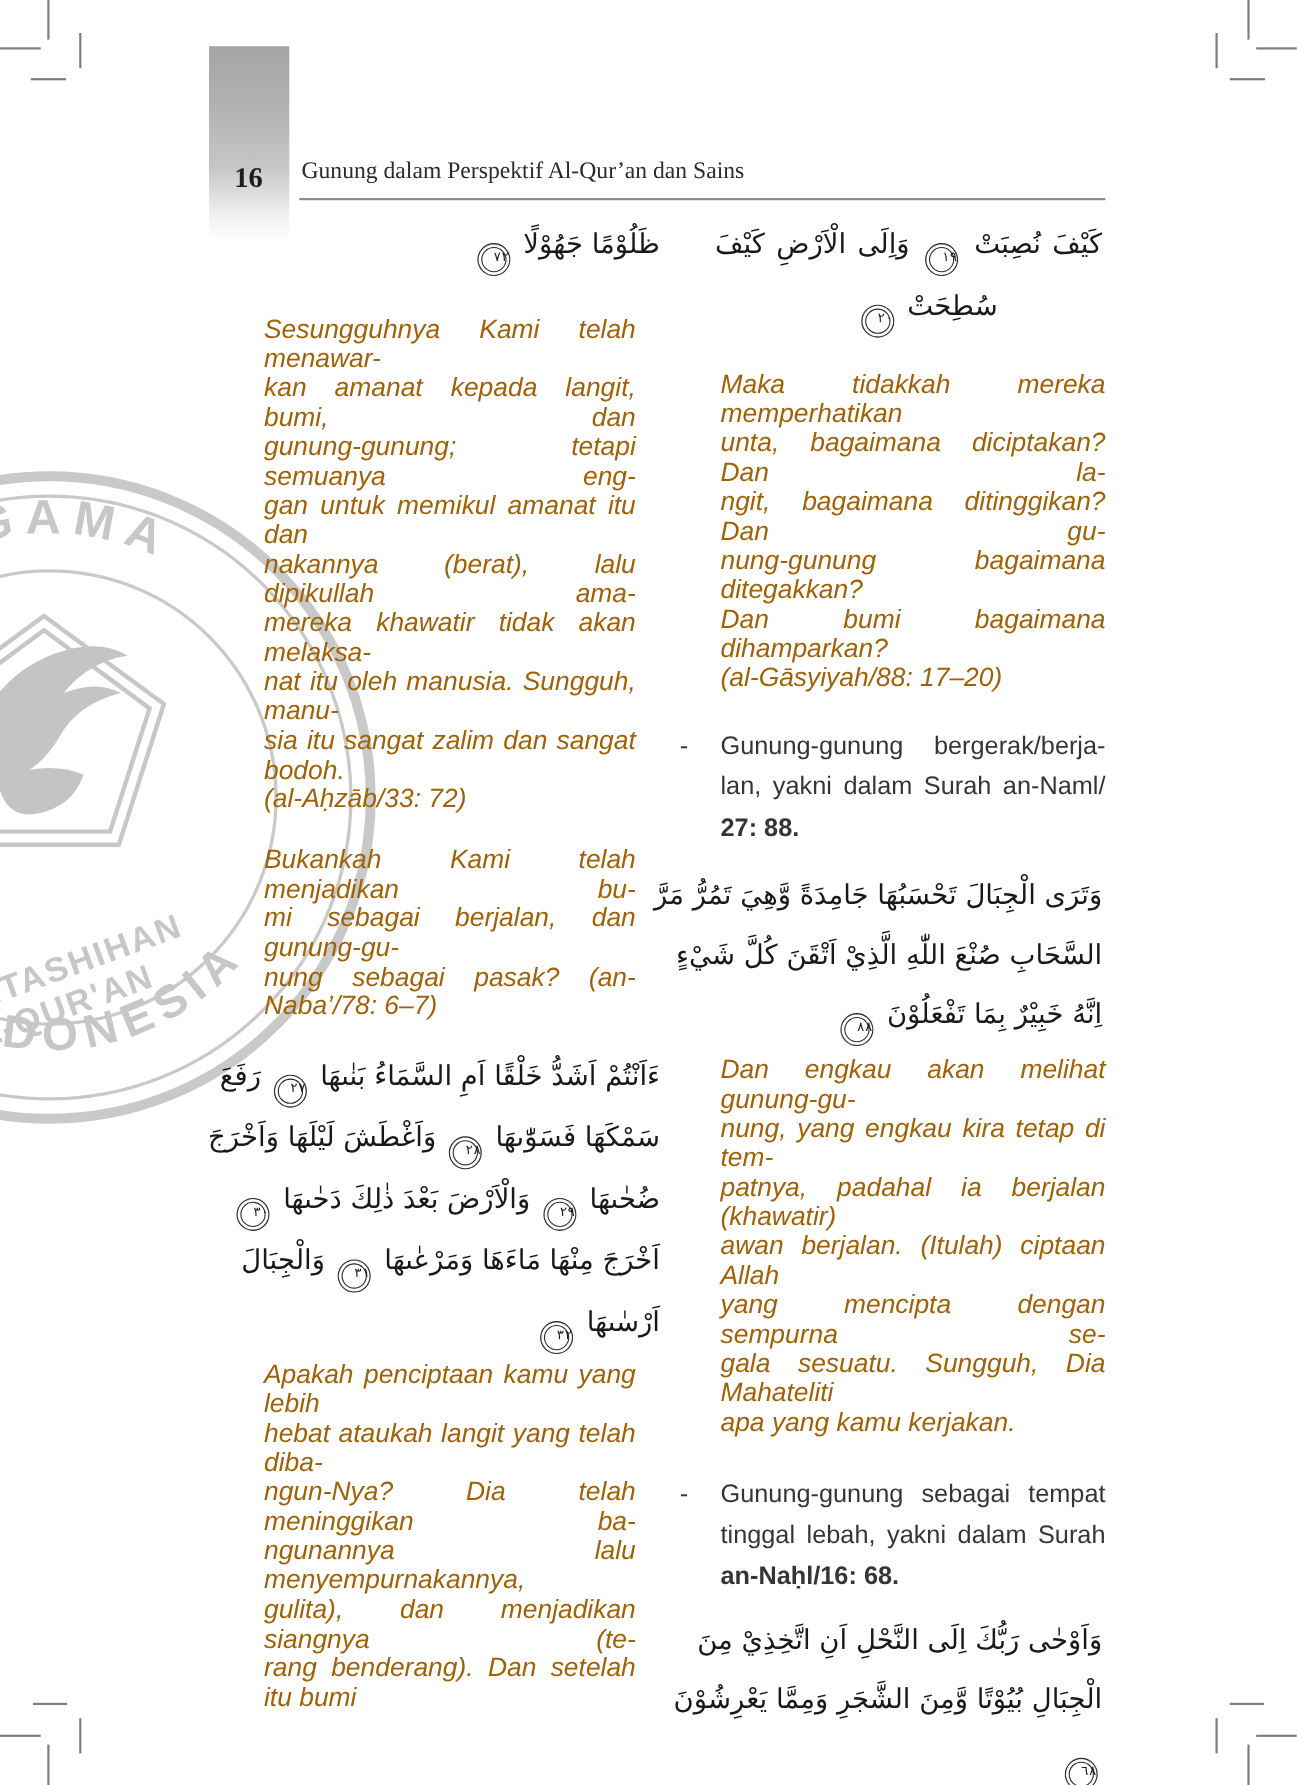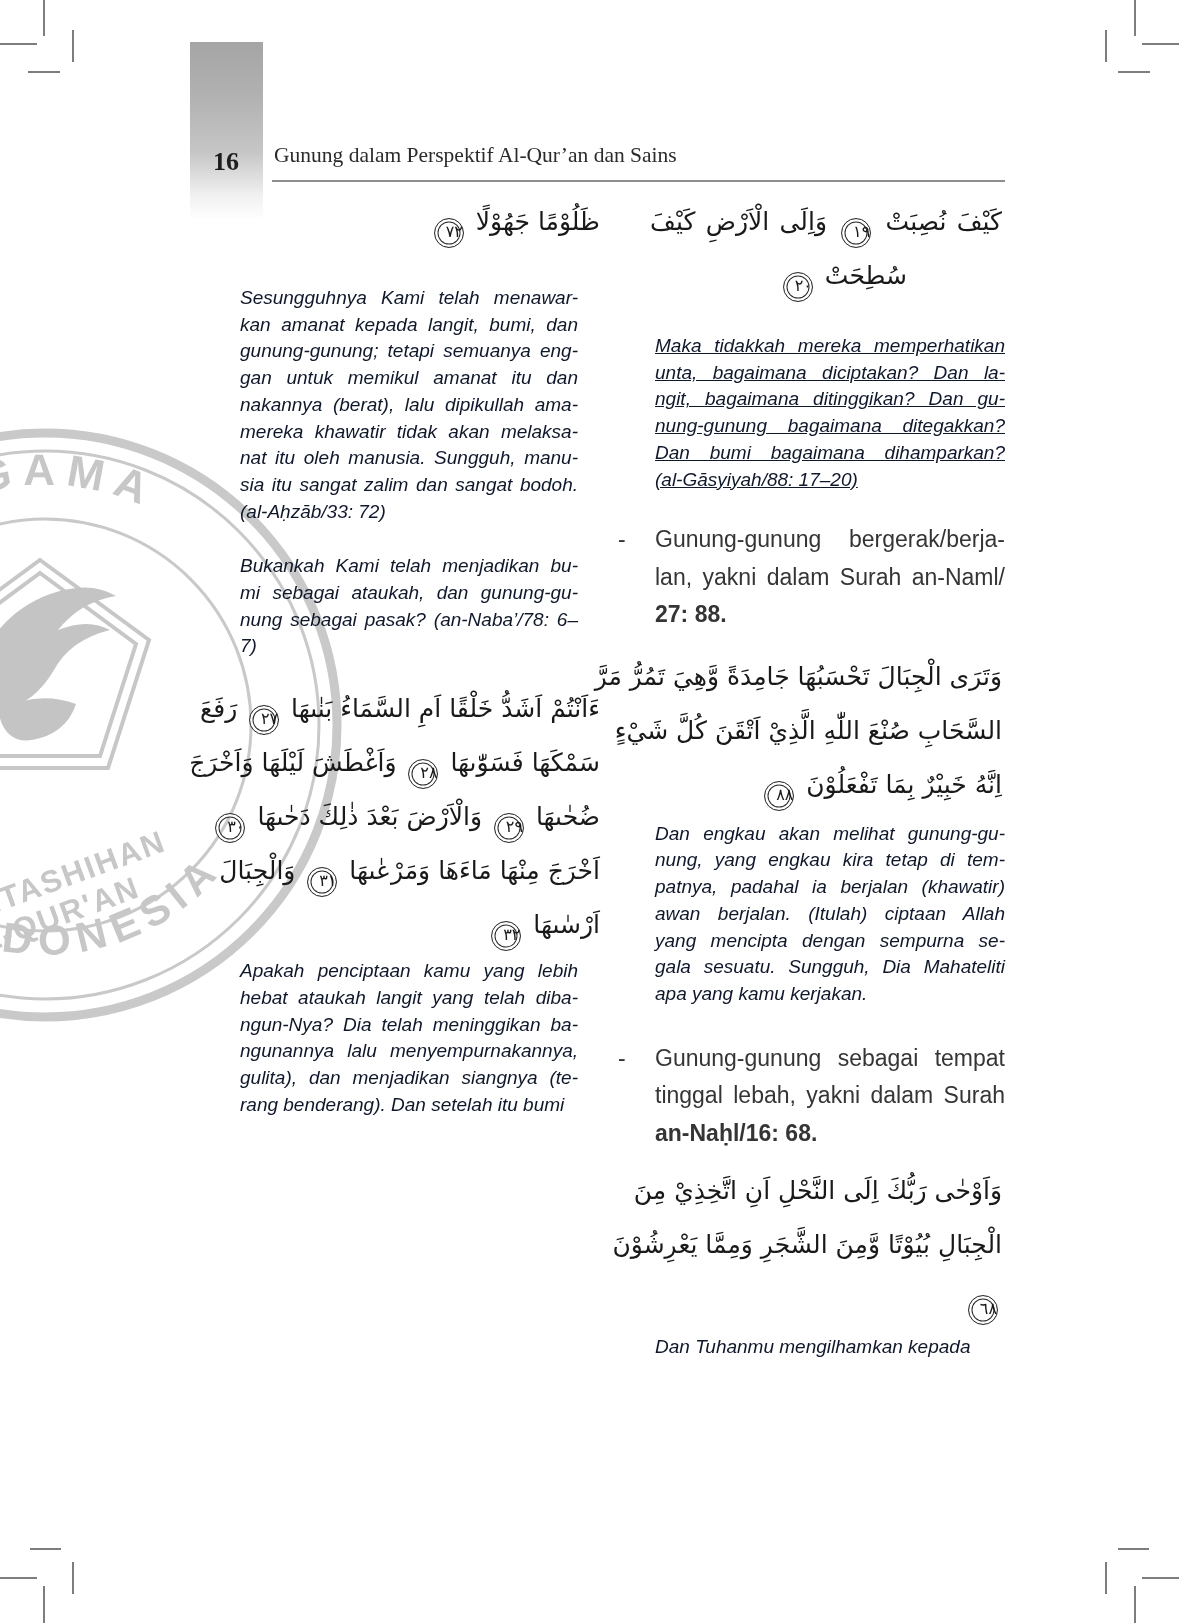--- a/index.html
+++ b/index.html
@@ -15,37 +15,37 @@
     font-family:"Liberation Serif",serif;font-weight:700;font-size:26px;color:#1e1e1e;z-index:2;}
   #header-title{position:absolute;left:274px;top:143px;
     font-family:"Liberation Serif",serif;font-size:21.5px;color:#2b2b2b;z-index:2;}
   #header-rule{position:absolute;left:272px;top:180px;width:733px;height:2px;background:#8d8d8d;z-index:2;}
   
   #wm{position:absolute;left:-260px;top:410px;width:700px;height:660px;z-index:0;}
   #wm text{font-family:"Liberation Sans",sans-serif;font-weight:700;fill:#c7c7c7;}
   
   #col-left{position:absolute;left:240px;top:195px;width:338px;z-index:1;}
   #col-right{position:absolute;left:655px;top:195px;width:350px;z-index:1;}
-  .para{font-style:italic;font-size:19px;line-height:26.7px;color:#0f172a;}
+  .para{font-style:italic;font-size:24px;line-height:26.7px;color:#a16207;}
   .para .ln{text-align:justify;text-align-last:justify;}
   .para .ln:last-child{text-align-last:left;}
   .bullet{position:relative;font-size:23px;line-height:37.5px;color:#353535;}
   .bullet .dash{position:absolute;left:-37px;top:0;}
   .bullet .ln{text-align:justify;text-align-last:justify;}
   .bullet .ln:last-child{text-align-last:left;font-weight:bold;}
   .arabic{direction:rtl;font-family:"DejaVu Sans",sans-serif;color:#191919;}
   .arabic .aline{font-size:25px;line-height:54px;text-align:justify;text-align-last:justify;white-space:nowrap;}
   .arabic .aline:last-child{text-align-last:right;}
   .arabic.wide{width:372px;margin-left:-12px;}
   .arabic.rwide{width:352px;margin-left:-5px;}
   .v-gasy2 .aline:last-child{padding-right:95px;}
   .ayah{display:inline-block;width:28px;height:28px;line-height:25px;border:1.5px solid #2b2b2b;
     border-radius:50%;box-shadow:inset 0 0 0 2.5px #ffffff,inset 0 0 0 3.5px #2b2b2b;
-    font-size:16px;text-align:left;vertical-align:-7px;margin:0 4px;
-    font-family:Liberation Sans, sans-serif;white-space:normal;}
+    font-size:12px;text-align:left;vertical-align:-7px;margin:0 4px;
+    font-family:Liberation Mono, monospace;white-space:normal;}
 </style>
 </head>
 <body>
 
 <div id="page">
 
   <div class="mark" style="left:43px;top:0;width:2px;height:36px;"></div>
   <div class="mark" style="left:0;top:43px;width:37px;height:2px;"></div>
   <div class="mark" style="left:72px;top:30px;width:2px;height:32px;"></div>
   <div class="mark" style="left:28px;top:71px;width:32px;height:2px;"></div>
@@ -105,21 +105,21 @@
         <div class="ln">gunung-gunung; tetapi semuanya eng-</div>
         <div class="ln">gan untuk memikul amanat itu dan</div>
         <div class="ln">nakannya (berat), lalu dipikullah ama-</div>
         <div class="ln">mereka khawatir tidak akan melaksa-</div>
         <div class="ln">nat itu oleh manusia. Sungguh, manu-</div>
         <div class="ln">sia itu sangat zalim dan sangat bodoh.</div>
         <div class="ln">(al-Aḥzāb/33: 72)</div>
       </div>
     <div class="para" style="margin-top:28px;">
         <div class="ln">Bukankah Kami telah menjadikan bu-</div>
-        <div class="ln">mi sebagai ataukah, dan gunung-gu-</div>
+        <div class="ln">mi sebagai berjalan, dan gunung-gu-</div>
         <div class="ln">nung sebagai pasak? (an-Naba’/78: 6–7)</div>
       </div>
     <div class="arabic wide" style="margin-top:22px;">
         <div class="aline">ءَاَنْتُمْ اَشَدُّ خَلْقًا اَمِ السَّمَاءُ بَنٰىهَا <span class="ayah">٢٧</span> رَفَعَ</div>
         <div class="aline">سَمْكَهَا فَسَوّٰىهَا <span class="ayah">٢٨</span> وَاَغْطَشَ لَيْلَهَا وَاَخْرَجَ</div>
         <div class="aline">ضُحٰىهَا <span class="ayah">٢٩</span> وَالْاَرْضَ بَعْدَ ذٰلِكَ دَحٰىهَا <span class="ayah">٣٠</span></div>
         <div class="aline">اَخْرَجَ مِنْهَا مَاءَهَا وَمَرْعٰىهَا <span class="ayah">٣١</span> وَالْجِبَالَ</div>
         <div class="aline">اَرْسٰىهَا <span class="ayah">٣٢</span></div>
       </div>
     <div class="para" style="margin-top:6px;">
@@ -131,21 +131,21 @@
         <div class="ln">rang benderang). Dan setelah itu bumi</div>
       </div>
 
   </div>
 
   <div id="col-right">
     <div class="arabic rwide v-gasy2">
         <div class="aline">كَيْفَ نُصِبَتْ <span class="ayah">١٩</span> وَاِلَى الْاَرْضِ كَيْفَ</div>
         <div class="aline">سُطِحَتْ <span class="ayah">٢٠</span></div>
       </div>
-    <div class="para" style="margin-top:30px;text-decoration:underline;">
+    <div class="para" style="margin-top:30px;">
         <div class="ln">Maka tidakkah mereka memperhatikan</div>
         <div class="ln">unta, bagaimana diciptakan? Dan la-</div>
         <div class="ln">ngit, bagaimana ditinggikan? Dan gu-</div>
         <div class="ln">nung-gunung bagaimana ditegakkan?</div>
         <div class="ln">Dan bumi bagaimana dihamparkan?</div>
         <div class="ln">(al-Gāsyiyah/88: 17–20)</div>
       </div>
     <div class="bullet" style="margin-top:28px;">
       <span class="dash">-</span>
       <div>

